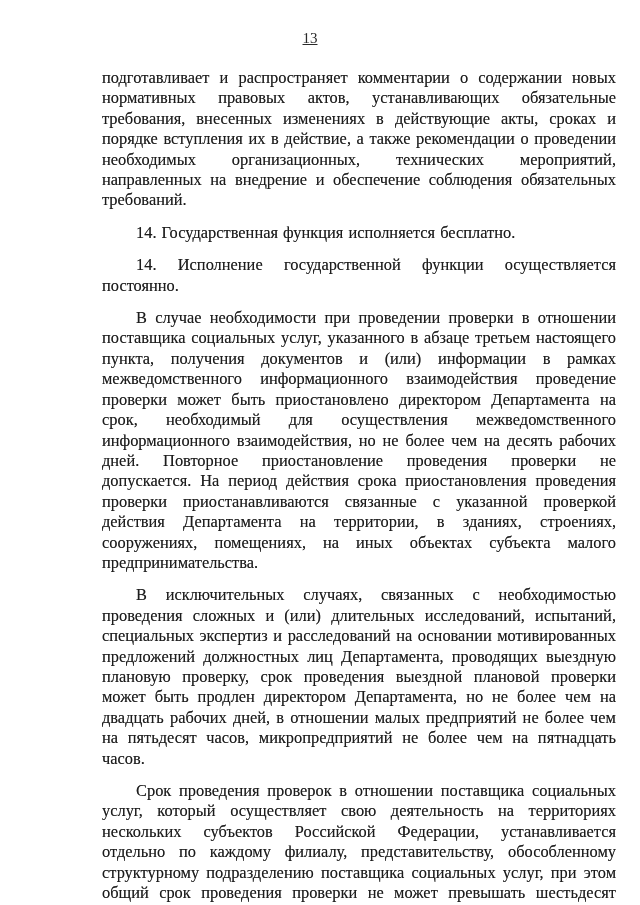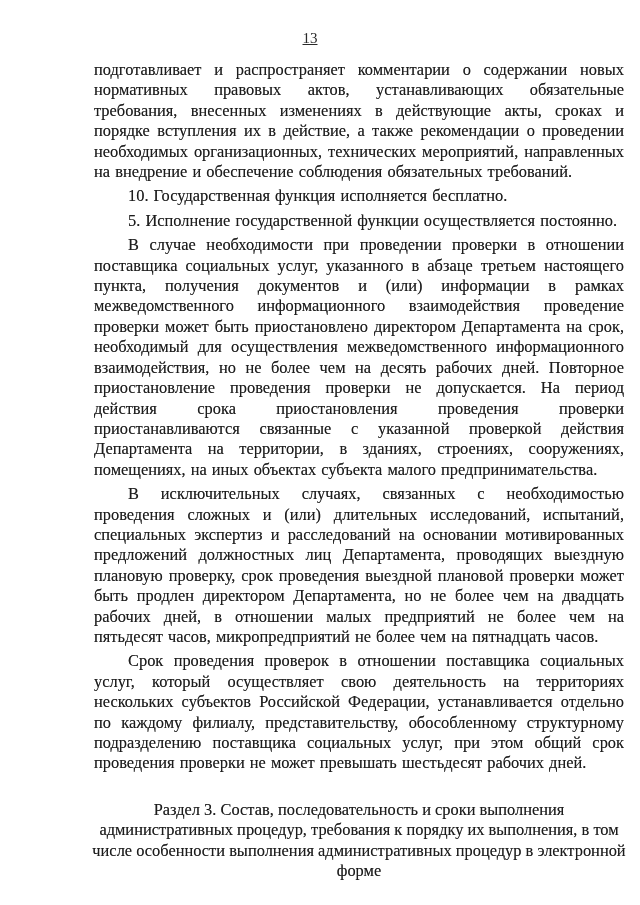--- a/index.html
+++ b/index.html
@@ -26,21 +26,21 @@
     color: #2a2a2a;
     text-decoration: underline;
   }
   .text-block {
     position: absolute;
     top: 56px;
     left: 90px;
     width: 538px;
   }
   .text-block p {
-    margin: 4px;
+    margin: 12px;
     font-size: 16.4px;
     line-height: 20.4px;
     text-align: justify;
     word-spacing: 1px;
     color: #1d1d1d;
     
     text-shadow: 0 0 0.3px rgba(30,30,30,0.55);
   }
   .text-block p.indent {
     text-indent: 34px;
@@ -56,22 +56,22 @@
 </style>
 </head>
 <body>
 
 <div class="page">
 
   <div class="page-number">13</div>
 
   <div class="text-block">
     <p class="no-indent">подготавливает и распространяет комментарии о содержании новых нормативных правовых актов, устанавливающих обязательные требования, внесенных изменениях в действующие акты, сроках и порядке вступления их в действие, а также рекомендации о проведении необходимых организационных, технических мероприятий, направленных на внедрение и обеспечение соблюдения обязательных требований.</p>
-    <p class="indent">10. Государственная функция исполняется бесплатно.</p>
-    <p class="indent">5. Исполнение государственной функции осуществляется постоянно.</p>
+    <p class="indent">14. Государственная функция исполняется бесплатно.</p>
+    <p class="indent">14. Исполнение государственной функции осуществляется постоянно.</p>
     <p class="indent">В случае необходимости при проведении проверки в отношении поставщика социальных услуг, указанного в абзаце третьем настоящего пункта, получения документов и (или) информации в рамках межведомственного информационного взаимодействия проведение проверки может быть приостановлено директором Департамента на срок, необходимый для осуществления межведомственного информационного взаимодействия, но не более чем на десять рабочих дней. Повторное приостановление проведения проверки не допускается. На период действия срока приостановления проведения проверки приостанавливаются связанные с указанной проверкой действия Департамента на территории, в зданиях, строениях, сооружениях, помещениях, на иных объектах субъекта малого предпринимательства.</p>
     <p class="indent">В исключительных случаях, связанных с необходимостью проведения сложных и (или) длительных исследований, испытаний, специальных экспертиз и расследований на основании мотивированных предложений должностных лиц Департамента, проводящих выездную плановую проверку, срок проведения выездной плановой проверки может быть продлен директором Департамента, но не более чем на двадцать рабочих дней, в отношении малых предприятий не более чем на пятьдесят часов, микропредприятий не более чем на пятнадцать часов.</p>
     <p class="indent">Срок проведения проверок в отношении поставщика социальных услуг, который осуществляет свою деятельность на территориях нескольких субъектов Российской Федерации, устанавливается отдельно по каждому филиалу, представительству, обособленному структурному подразделению поставщика социальных услуг, при этом общий срок проведения проверки не может превышать шестьдесят рабочих дней.</p>
 
     <div class="section-heading">Раздел 3. Состав, последовательность и сроки выполнения административных процедур, требования к порядку их выполнения, в том числе особенности выполнения административных процедур в электронной форме</div>
   </div>
 
 </div>
 
 </body></html>

